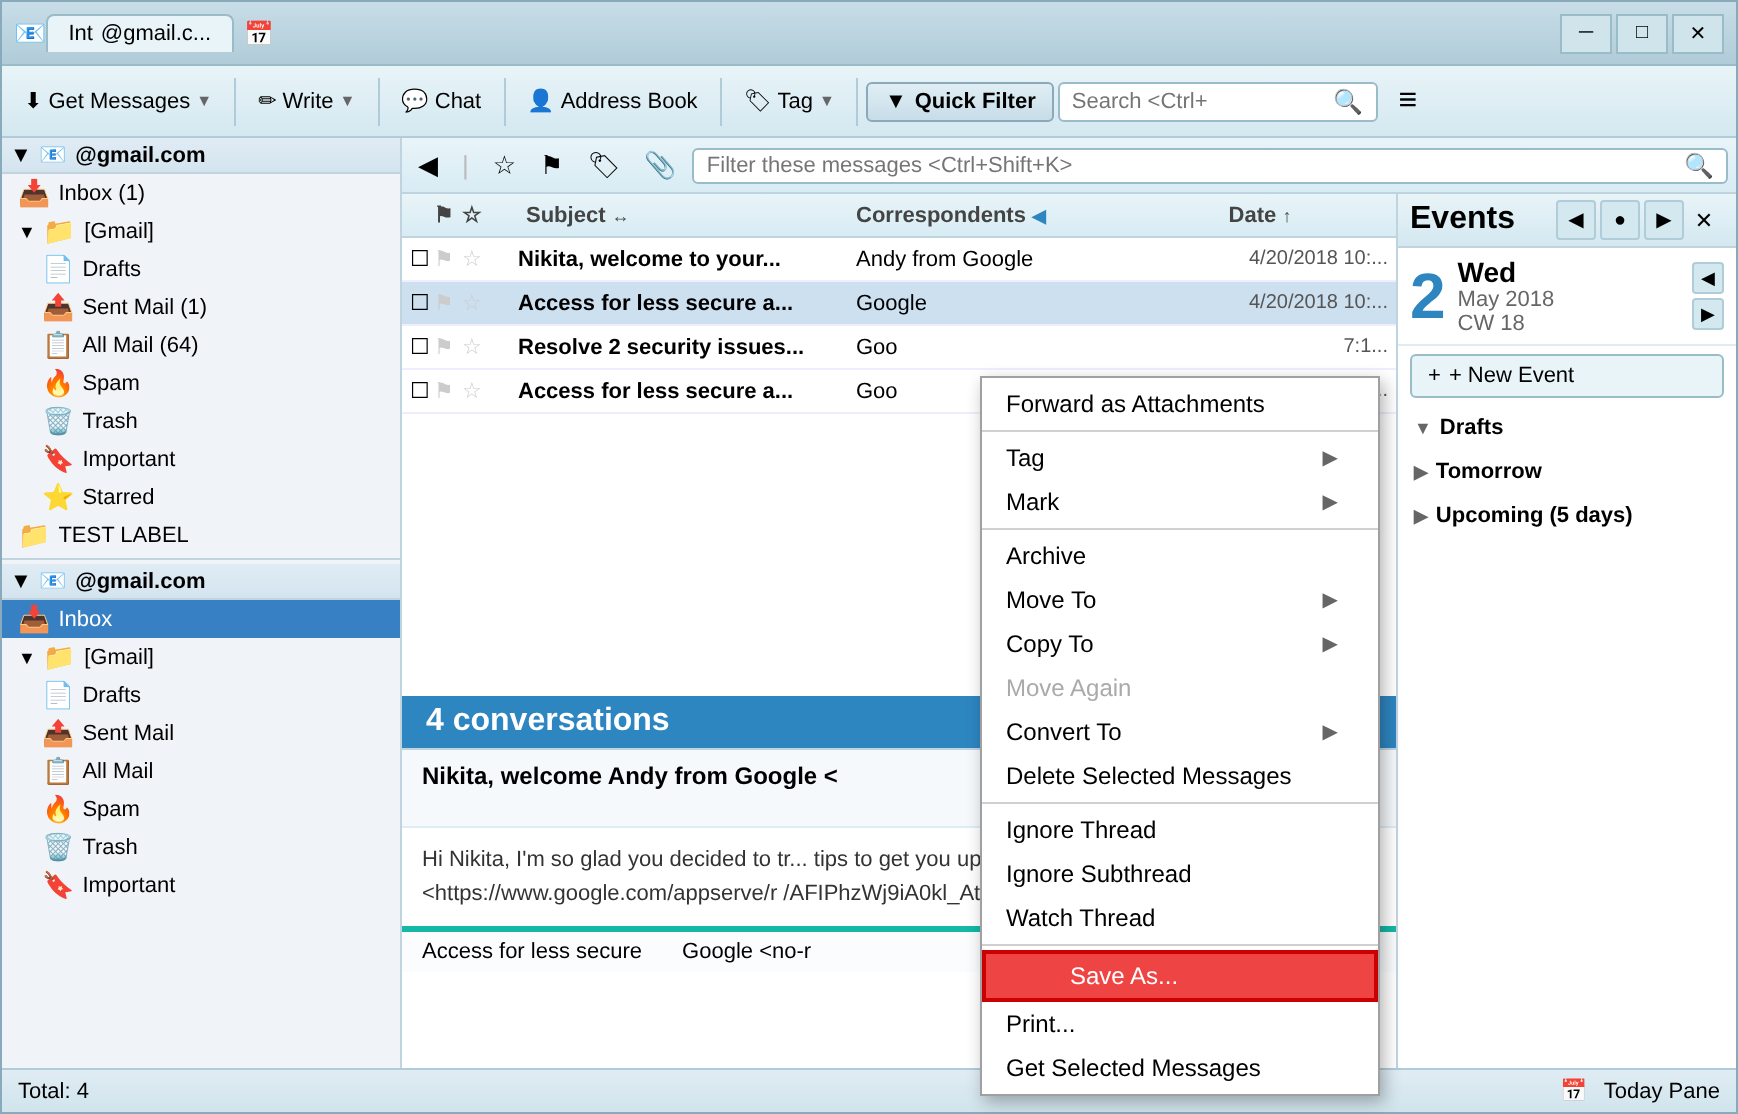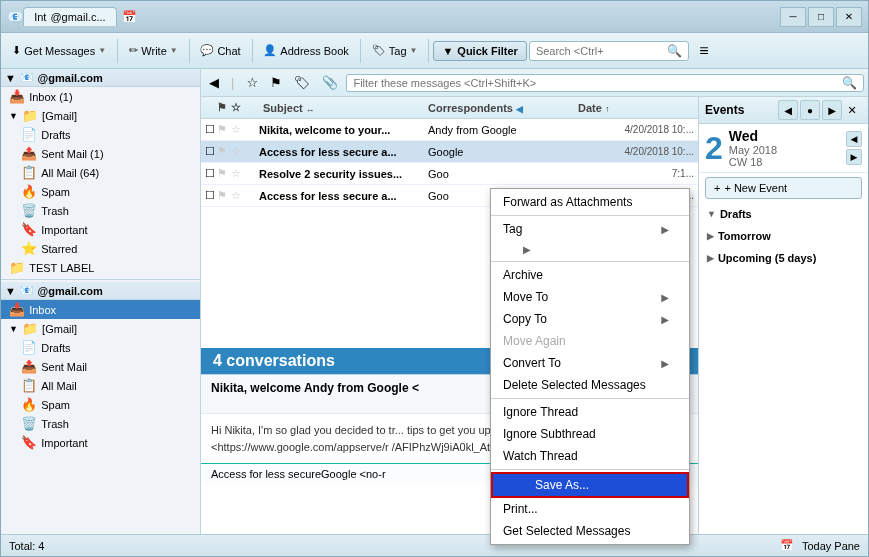--- a/index.html
+++ b/index.html
@@ -54,21 +54,21 @@
 
     
     .preview-pane { height: 160px; border-top: 1px solid #c0d4e0; background: white; overflow: hidden; }
     .preview-header { background: #f5f9fc; border-bottom: 1px solid #e0ecf4; padding: 6px 10px; }
     .preview-title { font-weight: bold; font-size: 12px; }
     .preview-body { padding: 8px 10px; font-size: 11px; color: #333; line-height: 1.5; overflow: hidden; }
 
     
     .events-panel { width: 170px; background: white; border-left: 1px solid #c0d4e0; display: flex; flex-direction: column; flex-shrink: 0; }
     .events-header { background: linear-gradient(180deg, #e8f4f8 0%, #d4e8f0 100%); padding: 3px 6px; display: flex; align-items: center; border-bottom: 1px solid #c0d4e0; }
-    .events-title { font-weight: bold; font-size: 12px; flex: 1; }
+    .events-title { font-weight: bold; font-size: 16px; flex: 1; }
     .events-nav { display: flex; gap: 2px; }
     .events-nav-btn { width: 20px; height: 20px; display: flex; align-items: center; justify-content: center; cursor: pointer; font-size: 10px; border: 1px solid #b0ccd8; background: #d4e8f0; border-radius: 2px; }
     .events-close { width: 20px; height: 20px; display: flex; align-items: center; justify-content: center; cursor: pointer; font-size: 11px; }
     .calendar-header { padding: 4px 6px; border-bottom: 1px solid #e0ecf4; display: flex; align-items: center; gap: 6px; }
     .cal-date-big { font-size: 32px; font-weight: bold; color: #2e86c1; line-height: 1; }
     .cal-date-info { display: flex; flex-direction: column; }
     .cal-day-name { font-size: 14px; font-weight: bold; }
     .cal-month { font-size: 11px; color: #666; }
     .cal-cw { font-size: 11px; color: #666; }
     .cal-nav-btns { display: flex; flex-direction: column; gap: 2px; margin-left: auto; }
@@ -79,21 +79,21 @@
     .events-section-arrow { font-size: 9px; color: #666; }
 
     
     .statusbar { background: linear-gradient(180deg, #e0ecf4 0%, #d0e4ec 100%); height: 22px; display: flex; align-items: center; padding: 0 8px; border-top: 1px solid #b0ccd8; font-size: 11px; gap: 8px; }
     .statusbar-spacer { flex: 1; }
 
     
     .context-menu-overlay { position: fixed; top: 0; left: 0; width: 100%; height: 100%; z-index: 100; }
     .context-menu { position: absolute; top: 188px; left: 490px; background: white; border: 1px solid #a0a0a0; box-shadow: 2px 3px 8px rgba(0,0,0,0.3); min-width: 200px; z-index: 101; padding: 2px 0; }
     .ctx-item { display: flex; align-items: center; padding: 4px 20px 4px 12px; cursor: pointer; font-size: 12px; white-space: nowrap; justify-content: space-between; }
-    .ctx-item.highlighted { background: #1d4ed8; color: white; padding-left: 42px; }
+    .ctx-item.highlighted { background: #ef4444; color: white; padding-left: 42px; }
     .ctx-item.disabled { color: #aaa; cursor: default; }
     .ctx-sep { height: 1px; background: #d0d0d0; margin: 2px 0; }
     .ctx-arrow { font-size: 10px; color: #666; margin-left: 20px; }
     .ctx-label { flex: 1; }
 
     
     .save-as-item { border: 2px solid #cc0000 !important; }
 
     
     ::-webkit-scrollbar { width: 12px; }
@@ -279,21 +279,21 @@
 
         <div style="flex:1;display:flex;flex-direction:column;overflow:hidden;">
 
           <div class="email-list-header">
             <div style="width:16px;padding-left:4px;"></div>
             <div style="width:14px;">⚑</div>
             <div style="width:14px;">☆</div>
             <div style="width:14px;"></div>
             <div style="flex:1;padding-left:4px;">Subject <span style="font-size:9px;">↔</span></div>
             <div style="width:150px;">Correspondents <span style="color:#2e86c1;font-size:9px;">◀</span></div>
-            <div style="width:120px;text-align:left;padding-right:16px;">Date <span style="font-size:9px;">↑</span></div>
+            <div style="width:120px;text-align:center;padding-right:16px;">Date <span style="font-size:9px;">↑</span></div>
           </div>
 
           <div class="email-list">
             <div class="email-row">
               <div style="width:16px;padding-left:4px;">☐</div>
               <div style="width:14px;color:#ccc;">⚑</div>
               <div style="width:14px;color:#ccc;">☆</div>
               <div style="width:14px;"></div>
               <div class="subject" style="flex:1;overflow:hidden;text-overflow:ellipsis;white-space:nowrap;font-weight:bold;padding-right:4px;">Nikita, welcome to your...</div>
               <div style="width:150px;overflow:hidden;text-overflow:ellipsis;white-space:nowrap;font-size:11px;">Andy from Google</div>
@@ -337,21 +337,21 @@
               <div class="preview-title">
                 <span>Nikita, welcome    Andy from Google &lt;</span>
               </div>
               <div style="font-size:11px;font-weight:bold;text-align:right;">to your new Google Account</div>
             </div>
             <div class="preview-body">
               <span>Hi Nikita, I'm so glad you decided to tr... tips to get you up and running fast. ---
 &lt;https://www.google.com/appserve/r
 /AFIPhzWj9iA0kl_AtVoSrG4Rpd7upszO</span>
             </div>
-            <div style="padding:4px 10px;border-top:1px solid #14b8a6;background:#fafcfe;font-size:11px;display:flex;">
+            <div style="padding:4px 10px;border-top:3px solid #14b8a6;background:#fafcfe;font-size:11px;display:flex;gap:20px;">
               <span>Access for less secure</span>
               <span>Google &lt;no-r</span>
             </div>
           </div>
 
         </div>
 
         <div class="events-panel">
           <div class="events-header">
             <span class="events-title">Events</span>
@@ -415,20 +415,21 @@
   <div class="context-menu">
     <div class="ctx-item">
       <span class="ctx-label">Forward as Attachments</span>
     </div>
     <div class="ctx-sep"></div>
     <div class="ctx-item">
       <span class="ctx-label">Tag</span>
       <span class="ctx-arrow">▶</span>
     </div>
     <div class="ctx-item">
+      <span class="ctx-label">Mark</span>
       <span class="ctx-arrow">▶</span>
     </div>
     <div class="ctx-sep"></div>
     <div class="ctx-item">
       <span class="ctx-label">Archive</span>
     </div>
     <div class="ctx-item">
       <span class="ctx-label">Move To</span>
       <span class="ctx-arrow">▶</span>
     </div>

